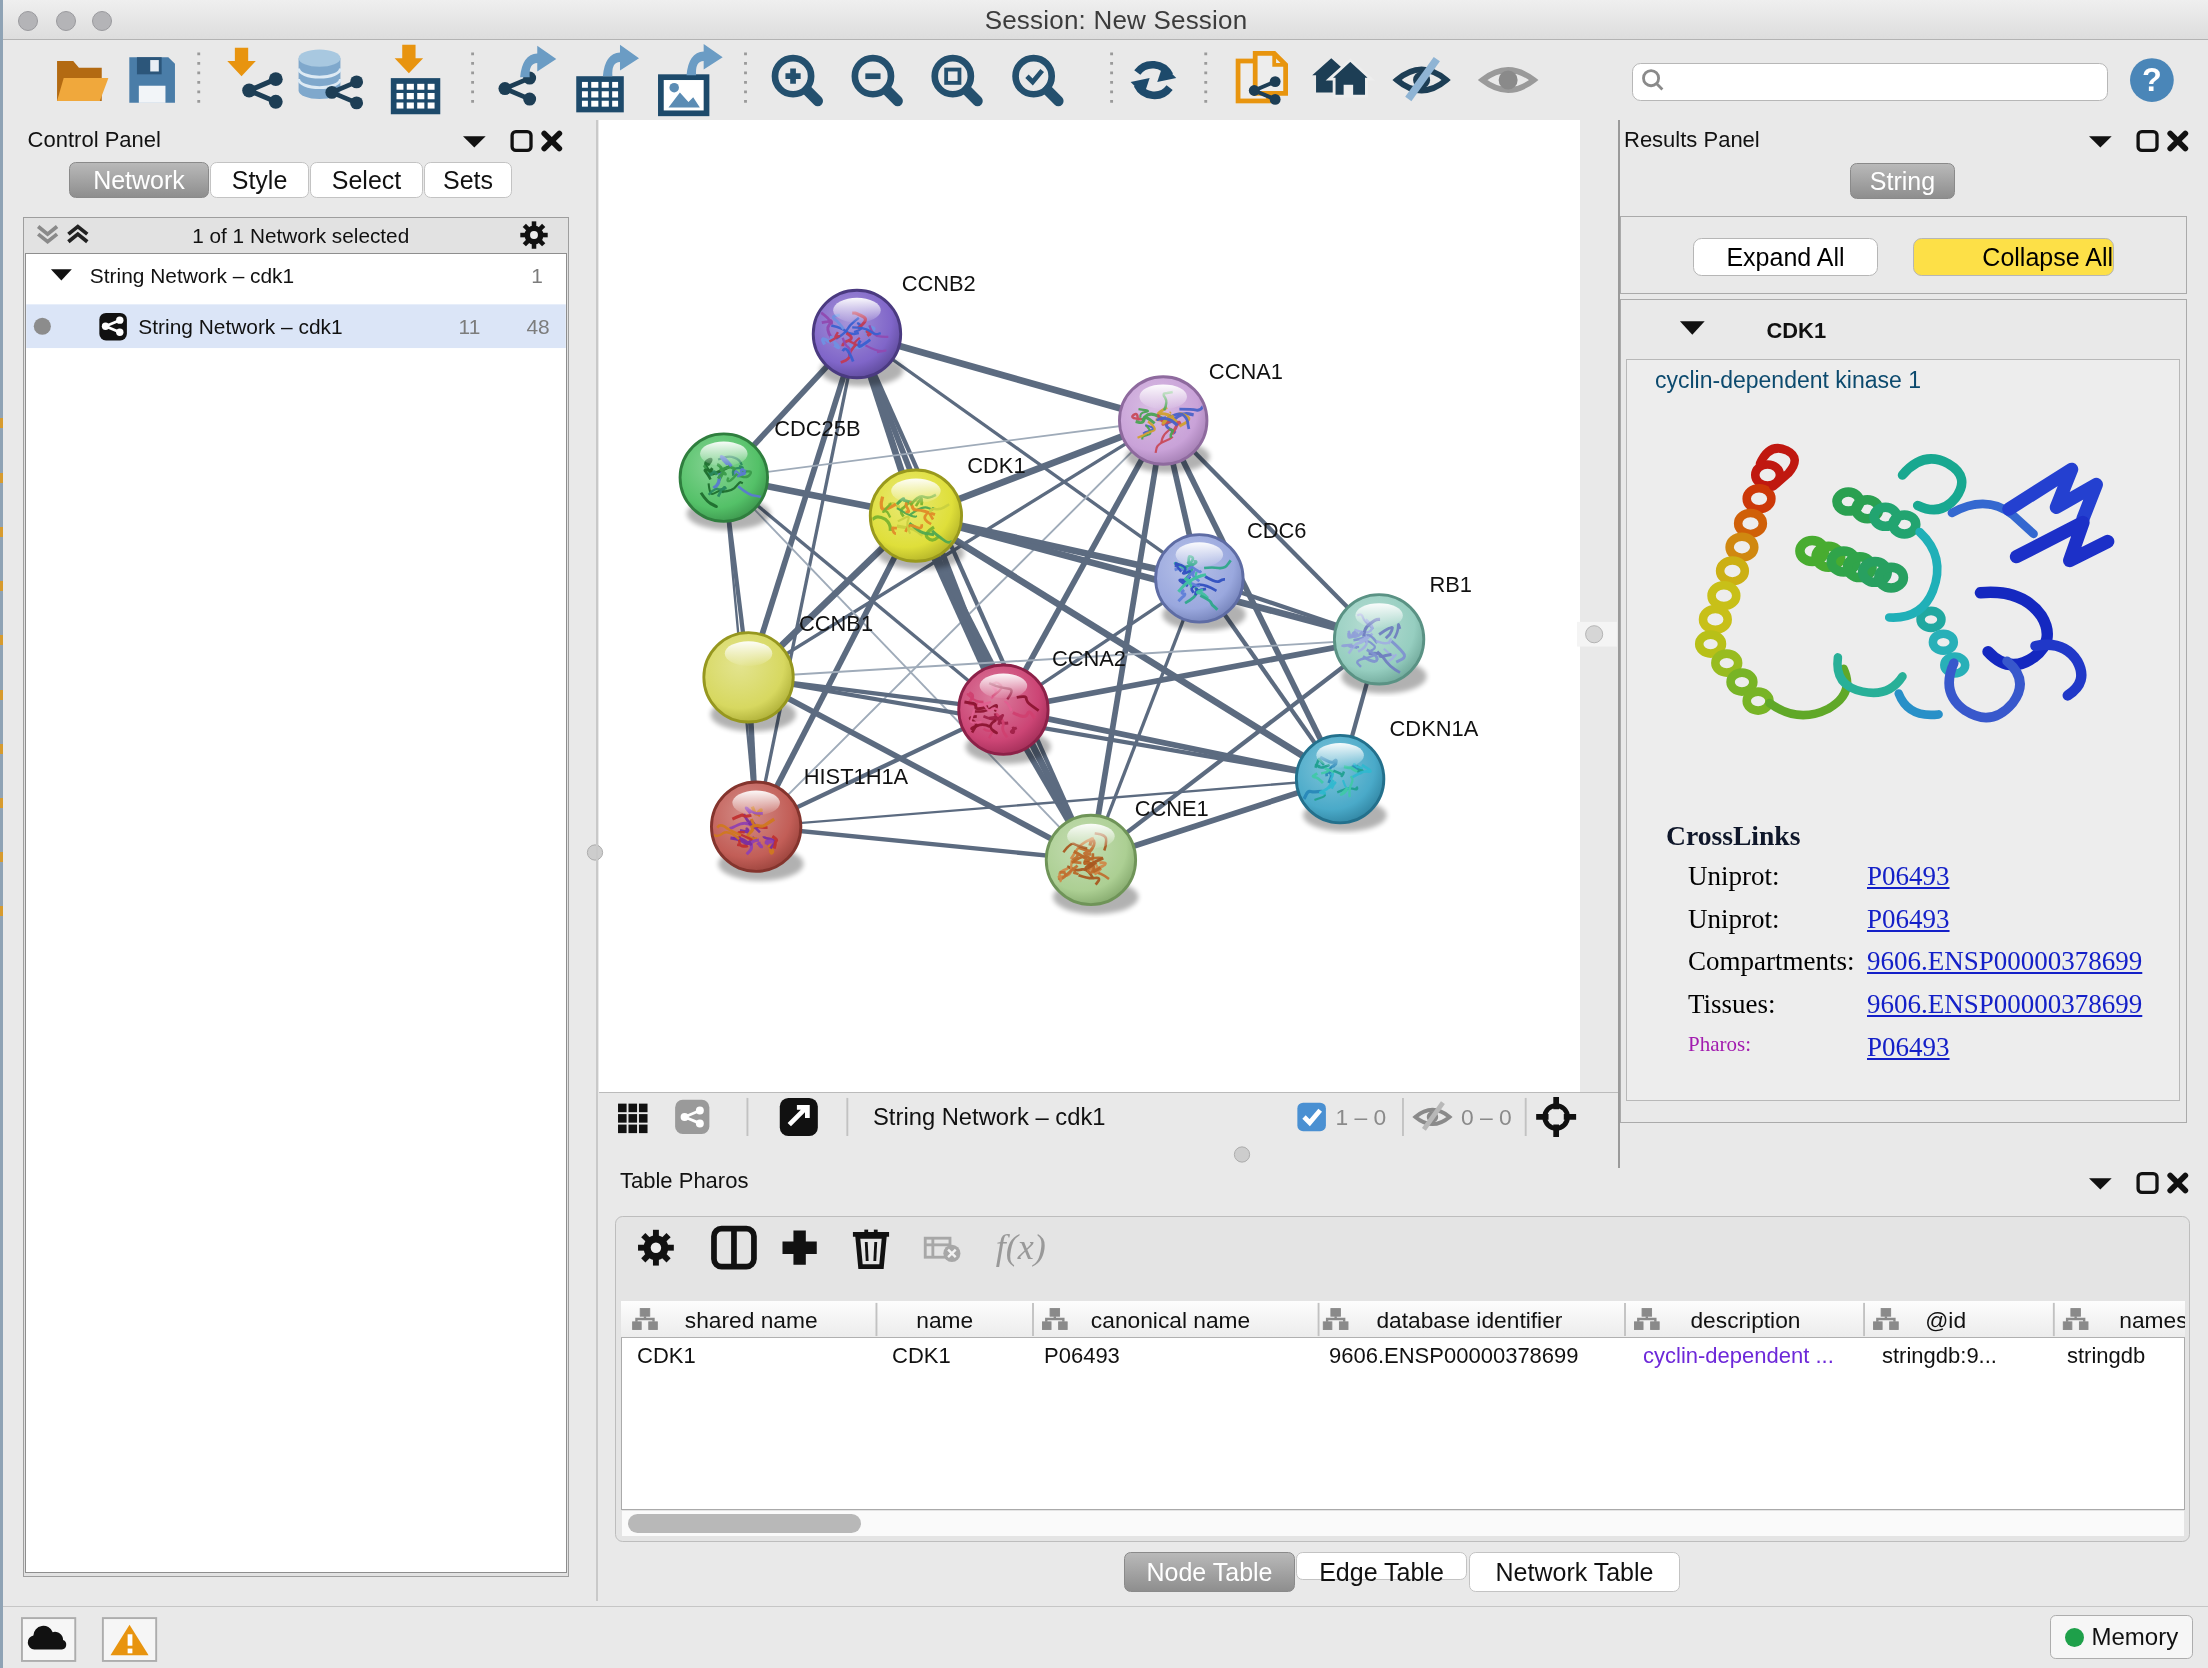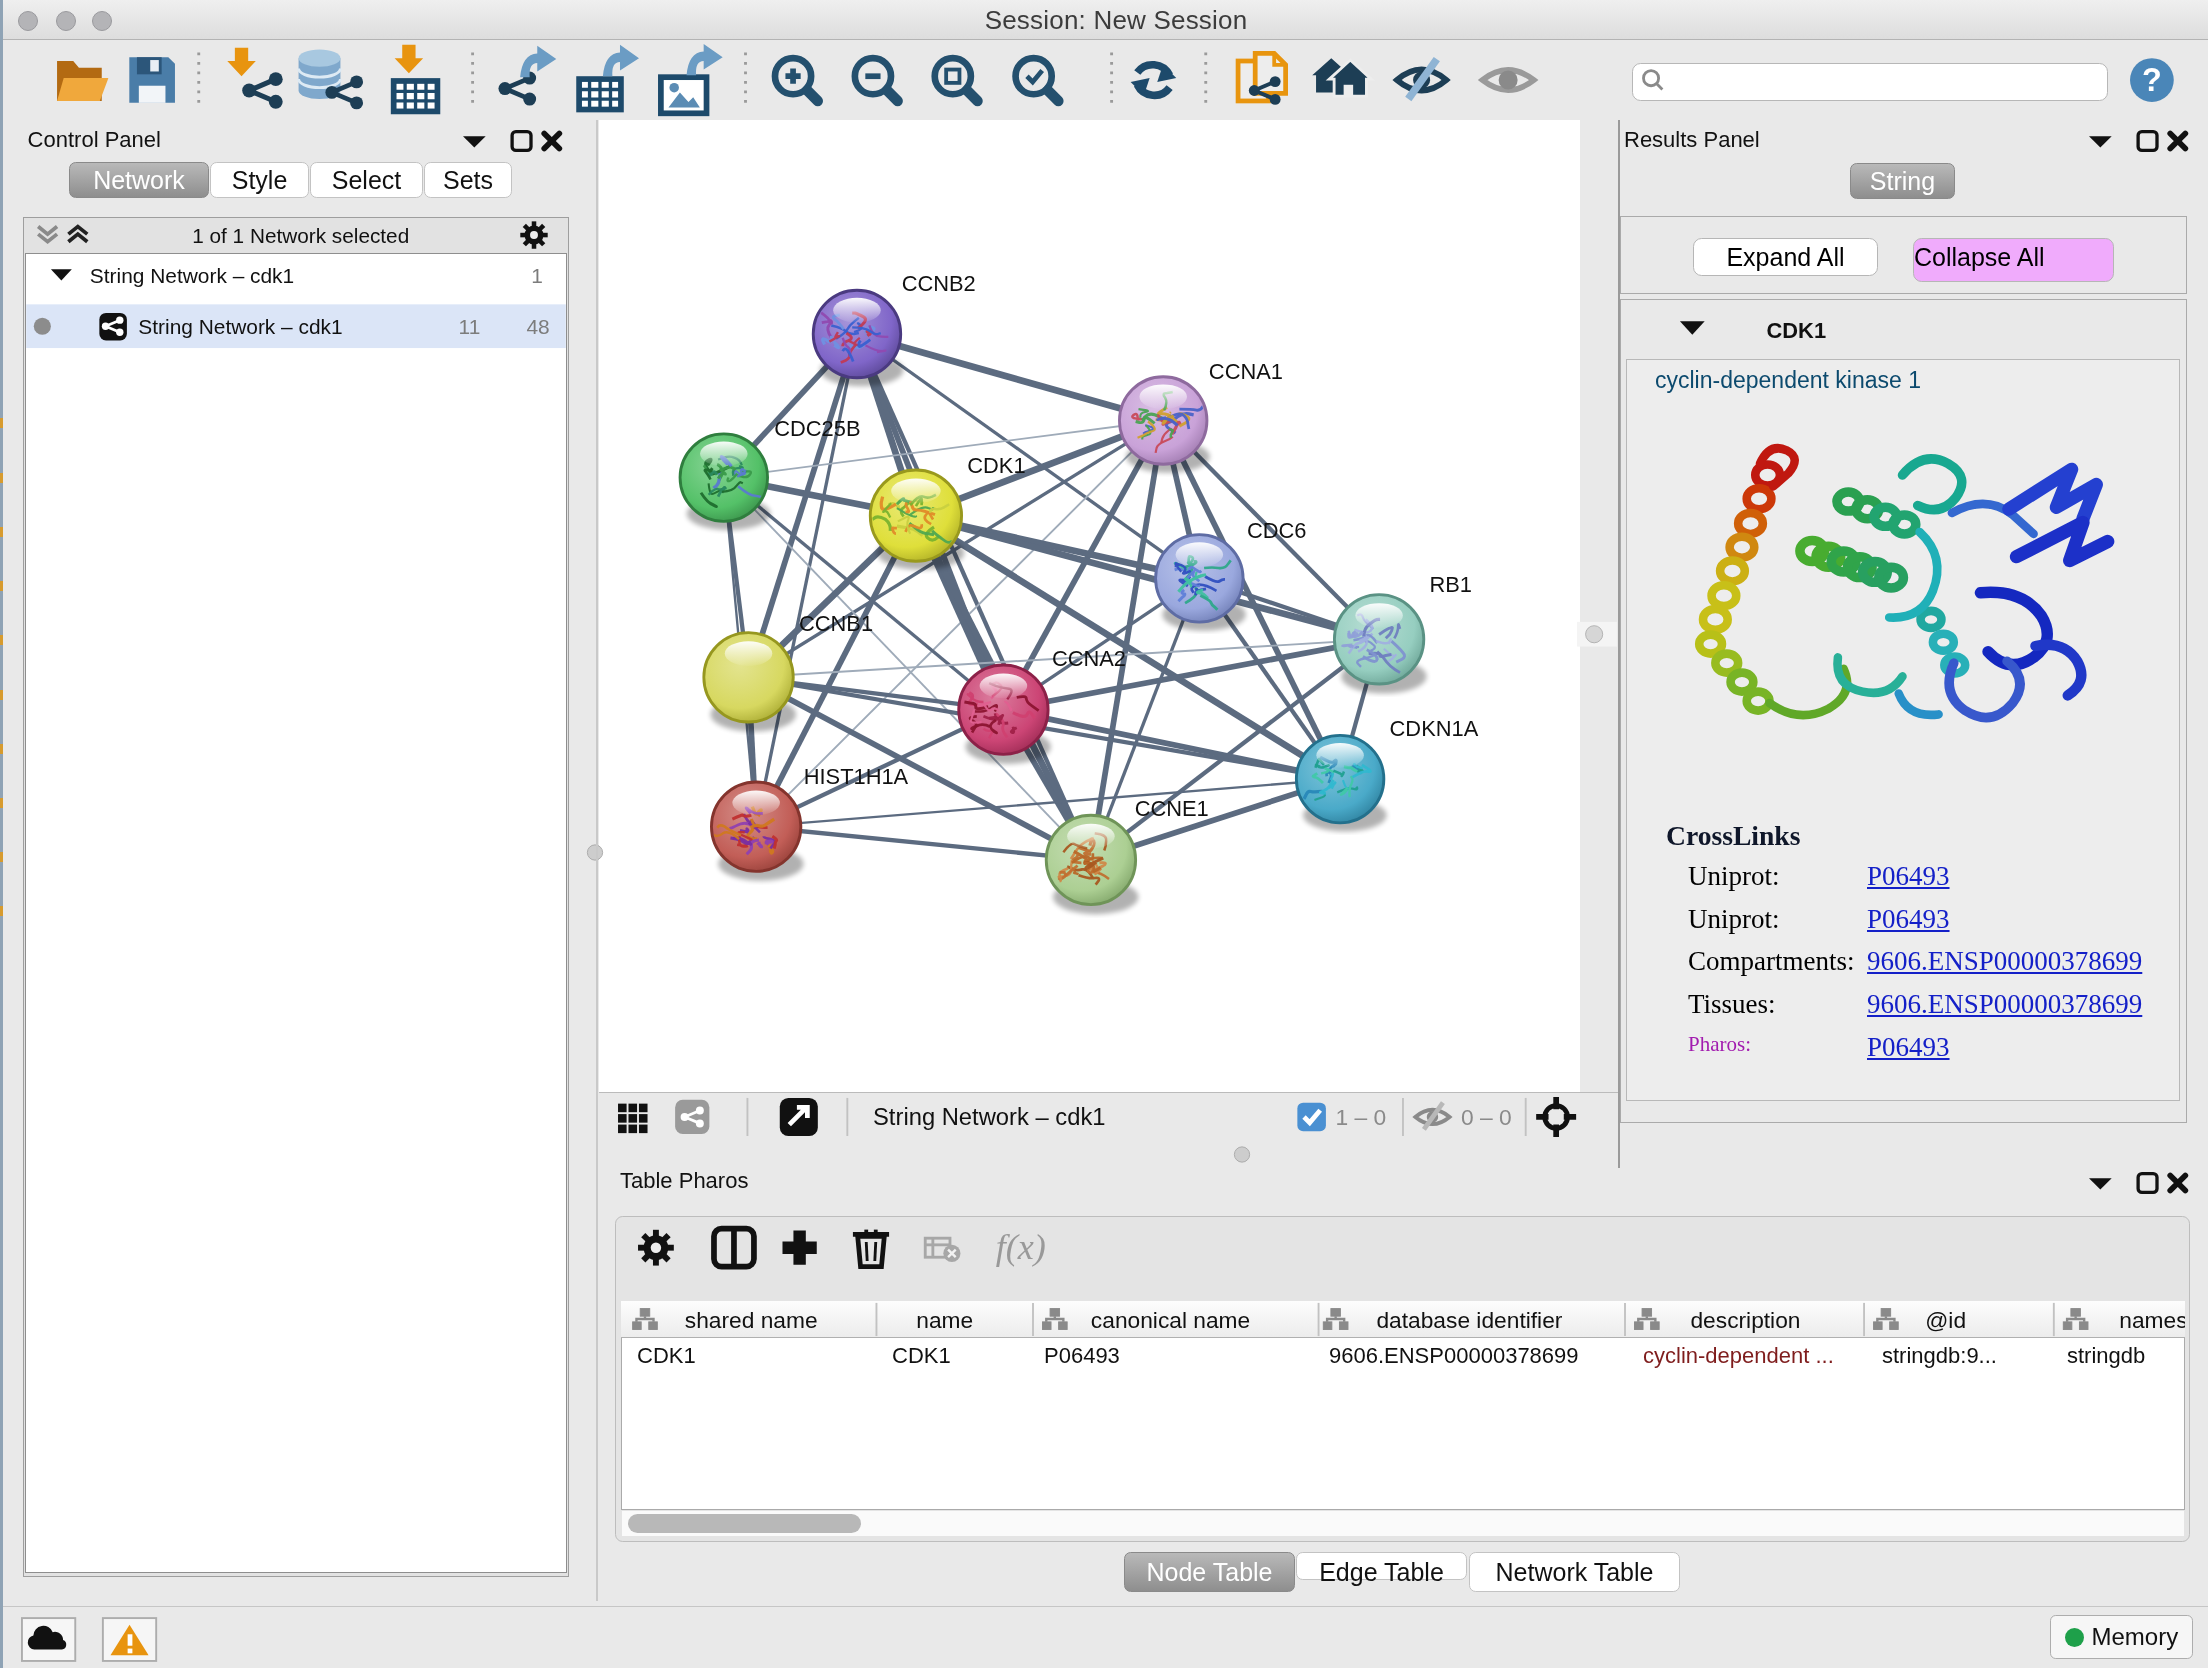--- a/index.html
+++ b/index.html
@@ -676,21 +676,21 @@
 
 <div class="abs panel-title" style="left:1624px;top:127px">Results Panel</div>
 <svg class="abs" style="left:2083px;top:124px" width="114" height="34" viewBox="0 0 120 36">
 <path d="M 6 13 L 30 13 L 18 25 Z" fill="#111"></path>
 <rect x="58" y="8" width="20" height="20" rx="4" fill="none" stroke="#111" stroke-width="3.5"></rect>
 <path d="M 92 10 L 108 26 M 108 10 L 92 26" stroke="#111" stroke-width="6" stroke-linecap="round"></path>
 </svg>
 <div class="tab sel" style="left:1850px;top:163px;width:105px">String</div>
 <div class="abs" style="left:1620px;top:216px;width:567px;height:78px;background:#e9e9e9;border:1.9px solid #aaa"></div>
 <div class="abs" style="left:1693px;top:238px;width:185px;height:38px;background:#fff;border:1px solid #b6b6b6;border-radius:8.6px;font-size:25px;text-align:center;line-height:36px">Expand All</div>
-<div class="abs" style="left:1913px;top:238px;width:201px;height:44px;background:#f0abfc;border:1px solid #b6b6b6;border-radius:8.6px;font-size:25px;text-align:left;line-height:36px">Collapse All</div>
+<div class="abs" style="left:1913px;top:238px;width:201px;height:38px;background:#fde047;border:1px solid #b6b6b6;border-radius:8.6px;font-size:25px;text-align:right;line-height:36px">Collapse All</div>
 <div class="abs" style="left:1620px;top:299px;width:567px;height:824px;background:#e9e9e9;border:1.9px solid #aaa"></div>
 <svg class="abs" style="left:1620px;top:306px" width="567" height="44" viewBox="0 0 596 46">
     <path d="M 63 16 L 89 16 L 76 30 Z" fill="#111"></path>
     <text x="154" y="33" font-size="23" font-weight="bold" fill="#111" font-family="Liberation Sans">CDK1</text>
   </svg>
 <div class="abs" style="left:1626px;top:359px;width:554px;height:742px;background:#ededed;border:1px solid #b8b8b8"></div>
 <div class="abs" style="left:1655px;top:367px;font-size:23px;color:#0c4a6e">cyclin-dependent kinase 1</div>
 <svg class="abs" style="left:1617px;top:418px" width="571" height="361" viewBox="0 0 600 380">
     <path d="M 145 60 a 13 11 0 1 1 26 0 a 13 11 0 1 1 -26 0" fill="none" stroke="#c01810" stroke-width="9"></path>
     <path d="M 136 85 a 13 11 0 1 1 26 0 a 13 11 0 1 1 -26 0" fill="none" stroke="#cc3808" stroke-width="9"></path>
@@ -830,21 +830,21 @@
       <rect x="0" y="14" width="9" height="8"></rect>
       <rect x="17" y="14" width="9" height="8"></rect>
       <path d="M 13 8 L 13 11 M 4 14 L 4 11 L 22 11 L 22 14" fill="none" stroke-width="2.5"></path>
     </g>
     <text x="1639" y="28" text-anchor="middle" font-size="24" fill="#111" font-family="Liberation Sans">namespace</text>
   </svg>
 <div class="abs" style="left:637px;top:1343px;width:190px;overflow:hidden;white-space:nowrap;font-size:22px;color:#111">CDK1</div>
 <div class="abs" style="left:892px;top:1343px;width:143px;overflow:hidden;white-space:nowrap;font-size:22px;color:#111">CDK1</div>
 <div class="abs" style="left:1044px;top:1343px;width:247px;overflow:hidden;white-space:nowrap;font-size:22px;color:#111">P06493</div>
 <div class="abs" style="left:1329px;top:1343px;width:293px;overflow:hidden;white-space:nowrap;font-size:22px;color:#111">9606.ENSP00000378699</div>
-<div class="abs" style="left:1643px;top:1343px;width:204px;overflow:hidden;white-space:nowrap;font-size:22px;color:#7f1d1d">cyclin-dependent ...</div>
+<div class="abs" style="left:1643px;top:1343px;width:204px;overflow:hidden;white-space:nowrap;font-size:22px;color:#6d28d9">cyclin-dependent ...</div>
 <div class="abs" style="left:1882px;top:1343px;width:143px;overflow:hidden;white-space:nowrap;font-size:22px;color:#111">stringdb:9...</div>
 <div class="abs" style="left:2067px;top:1343px;width:118px;overflow:hidden;white-space:nowrap;font-size:22px;color:#111">stringdb</div>
 <div class="abs" style="left:622px;top:1511px;width:1562px;height:25px;background:#fafafa"></div>
 <div class="abs" style="left:628px;top:1514px;width:233px;height:19px;background:#b8b8b8;border-radius:9.5px"></div>
 <div class="tab sel" style="left:1124px;top:1552px;width:171px;height:40px;line-height:38px">Node Table</div>
 <div class="tab" style="left:1296px;top:1552px;width:171px;height:28px;line-height:38px">Edge Table</div>
 <div class="tab" style="left:1469px;top:1552px;width:211px;height:40px;line-height:38px">Network Table</div>
 <div class="abs" style="left:0px;top:1606px;width:2208px;height:62px;background:#e9e9e9;border-top:1.9px solid #c6c6c6"></div>
 <svg class="abs" style="left:21px;top:1617px" width="139" height="46" viewBox="0 0 146 48">
 <rect x="1" y="1" width="56" height="45" fill="#f6f6f6" stroke="#adadad" stroke-width="2"></rect>

